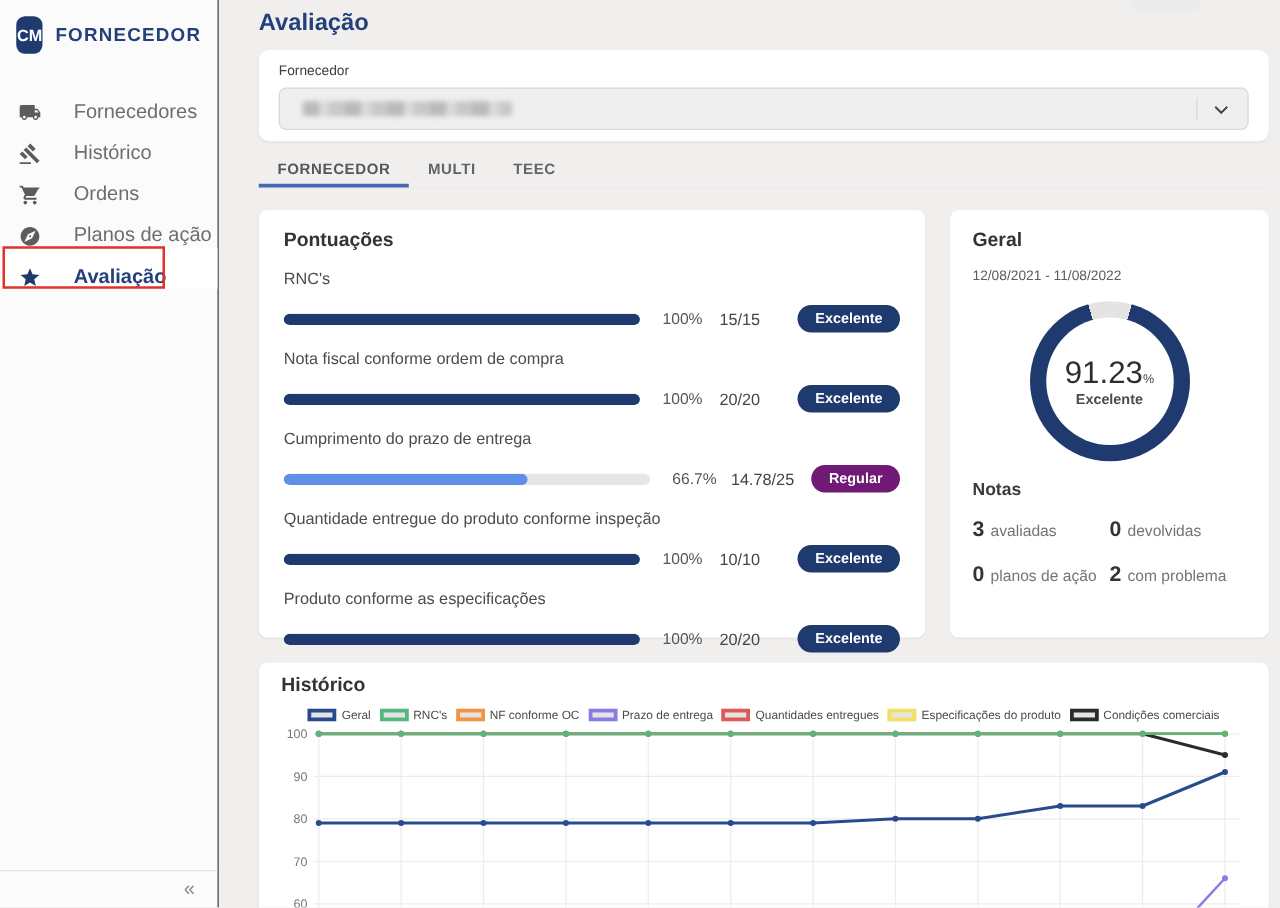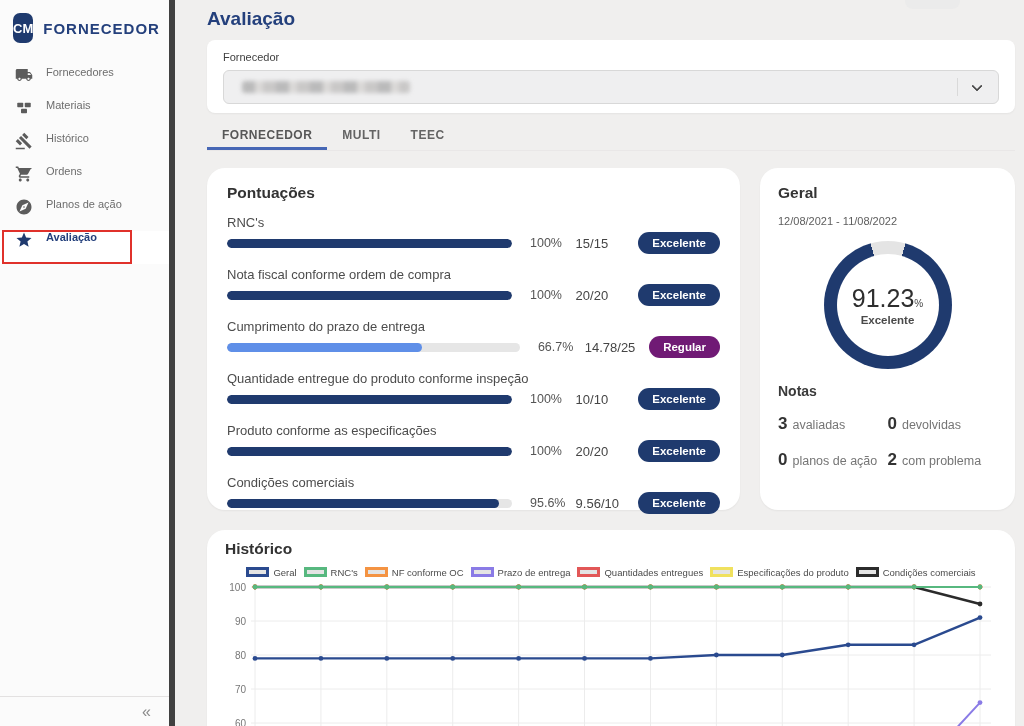--- a/index.html
+++ b/index.html
@@ -1,42 +1,42 @@
 <!DOCTYPE html>
 <html><head>
 <meta charset="utf-8">
 <style>
   *{margin:0;padding:0;box-sizing:border-box}
   html,body{width:1024px;height:726px;overflow:hidden;background:#f0efee;
     font-family:"Liberation Sans",sans-serif;position:relative}
 
   
   .sidebar{position:absolute;left:0;top:0;width:175px;height:726px;background:#fbfbfb;
-    border-right:6px solid #404040;z-index:5}
+    border-right:1px solid #404040;z-index:5}
   .logo-row{display:flex;align-items:center;gap:10px;padding:13px 13px}
   .logo-badge{width:30px;height:30px;background:#1f3a6e;color:#fff;border-radius:7px;
     display:flex;align-items:center;justify-content:center;font-weight:bold;font-size:13px}
   .brand{color:#24407c;font-weight:bold;font-size:15px;letter-spacing:1px}
   .menu{margin-top:10px}
-  .menu-item{position:relative;display:flex;align-items:flex-start;gap:13px;height:33px;
-    padding-left:15px;color:#6d6d6d;font-size:11px;cursor:pointer}
+  .menu-item{position:relative;display:flex;align-items:flex-end;gap:26px;height:33px;
+    padding-left:15px;color:#6d6d6d;font-size:16px;cursor:pointer}
   .menu-item svg{width:18px;height:18px;fill:#5c5c5c;flex:0 0 18px}
   .menu-item.active{background:#fff;color:#24407c;font-weight:bold}
   .menu-item.active svg{fill:#1f3a6e}
   .annotation-box{position:absolute;left:2px;top:-1px;width:130px;height:34px;
     border:2px solid #e0312b;pointer-events:none}
   .sidebar-footer{position:absolute;bottom:0;left:0;right:0;height:30px;border-top:1px solid #e3e1e1;
     display:flex;align-items:center;justify-content:flex-end;padding-right:18px}
   .collapse-btn{color:#8a8a8a;font-size:16px;cursor:pointer;line-height:1}
 
   
   .main-title{position:absolute;left:207px;top:8px;font-size:19px;font-weight:bold;color:#24407c}
   .remnant{position:absolute;left:905px;top:0;width:55px;height:9px;background:#ebebeb;
     border-radius:0 0 8px 8px}
-  .card{position:absolute;background:#fff;border-radius:18px;box-shadow:0 1px 2px rgba(0,0,0,.05)}
+  .card{position:absolute;background:#fff;border-radius:7px;box-shadow:0 1px 2px rgba(0,0,0,.05)}
 
   
   .supplier-card{left:207px;top:40px;width:808px;height:73px;padding:11px 16px;border-radius:8px}
   .field-label{font-size:11px;color:#3f3f3f}
   .select{margin-top:7px;height:34px;background:#efeff0;border:1px solid #d8d8d8;border-radius:6px;
     display:flex;align-items:center;position:relative;cursor:pointer}
   .redacted{margin-left:18px;width:168px;height:12px;border-radius:3px;opacity:.75;
     background:repeating-linear-gradient(90deg,#a9a9a9 0 13px,#d4d2d0 13px 21px,#bdbbba 21px 34px);
     filter:blur(2.2px)}
   .select-divider{position:absolute;right:40px;top:7px;bottom:7px;width:1px;background:#d9d9d9}
@@ -48,21 +48,21 @@
     border-bottom:1px solid #e9e7e7}
   .tab{padding:0 15px;display:flex;align-items:center;font-size:12px;font-weight:bold;
     letter-spacing:.5px;color:#646464;cursor:pointer;border-bottom:3px solid transparent}
   .tab.active{border-bottom-color:#4767b5;color:#575757}
 
   
   .scores-card{left:207px;top:168px;width:533px;height:342px;padding:16px 20px}
   .card-title{font-size:15.5px;font-weight:bold;color:#333}
   .score-row{margin-top:13px}
   .score-label{font-size:13px;color:#4c4c4c}
-  .score-line{display:flex;align-items:center;margin-top:2px}
+  .score-line{display:flex;align-items:center;margin-top:14px}
   .bar{width:300px;height:9px;background:#e6e6e6;border-radius:5px;overflow:hidden}
   .bar-fill{height:100%;border-radius:5px}
   .fill-excellent{background:#1f3a6e}
   .fill-regular{background:#5f8fe8}
   .pct{margin-left:18px;width:48px;font-size:12.5px;color:#555}
   .val{width:66px;font-size:13px;color:#454545}
   .pill{margin-left:auto;padding:5px 14px;border-radius:14px;font-size:11.5px;font-weight:bold;color:#fff}
   .tone-excellent{background:#1f3a6e}
   .tone-regular{background:#701a75}
 
@@ -97,28 +97,20 @@
   <div class="logo-row">
     <div class="logo-badge">CM</div>
     <div class="brand">FORNECEDOR</div>
   </div>
   <div class="menu">
       <div class="menu-item">
         <svg viewBox="0 0 24 24">
           <path d="M20 8h-3V4H3c-1.1 0-2 .9-2 2v11h2c0 1.66 1.34 3 3 3s3-1.34 3-3h6c0 1.66 1.34 3 3 3s3-1.34 3-3h2v-5l-3-4zM6 18.5c-.83 0-1.5-.67-1.5-1.5s.67-1.5 1.5-1.5 1.5.67 1.5 1.5-.67 1.5-1.5 1.5zm13.5-9 1.96 2.5H17V9.5h2.5zm-1.5 9c-.83 0-1.5-.67-1.5-1.5s.67-1.5 1.5-1.5 1.5.67 1.5 1.5-.67 1.5-1.5 1.5z"></path>
         </svg>
         <span>Fornecedores</span>
-      </div>
-      <div class="menu-item">
-        <svg viewBox="0 0 24 24">
-          <rect x="3" y="5" width="8" height="6" rx="1"></rect>
-          <rect x="13" y="5" width="8" height="6" rx="1"></rect>
-          <rect x="8" y="13" width="8" height="6" rx="1"></rect>
-        </svg>
-        <span>Materiais</span>
       </div>
       <div class="menu-item">
         <svg viewBox="0 0 24 24">
           <path d="M1 21h12v2H1v-2zM5.24 8.07l2.83-2.83 14.14 14.14-2.83 2.83L5.24 8.07zM12.32 1.05l5.66 5.66-2.83 2.83-5.66-5.66 2.83-2.83zM3.83 9.49l5.66 5.66-2.83 2.83L1 12.32l2.83-2.83z"></path>
         </svg>
         <span>Histórico</span>
       </div>
       <div class="menu-item">
         <svg viewBox="0 0 24 24">
           <path d="M7 18c-1.1 0-1.99.9-1.99 2S5.9 22 7 22s2-.9 2-2-.9-2-2-2zM1 2v2h2l3.6 7.59-1.35 2.45c-.16.28-.25.61-.25.96 0 1.1.9 2 2 2h12v-2H7.42c-.14 0-.25-.11-.25-.25l.03-.12.9-1.63h7.45c.75 0 1.41-.41 1.75-1.03l3.58-6.49A1 1 0 0 0 21.99 4H5.21l-.94-2H1zm16 16c-1.1 0-1.99.9-1.99 2s.89 2 1.99 2 2-.9 2-2-.9-2-2-2z"></path>

